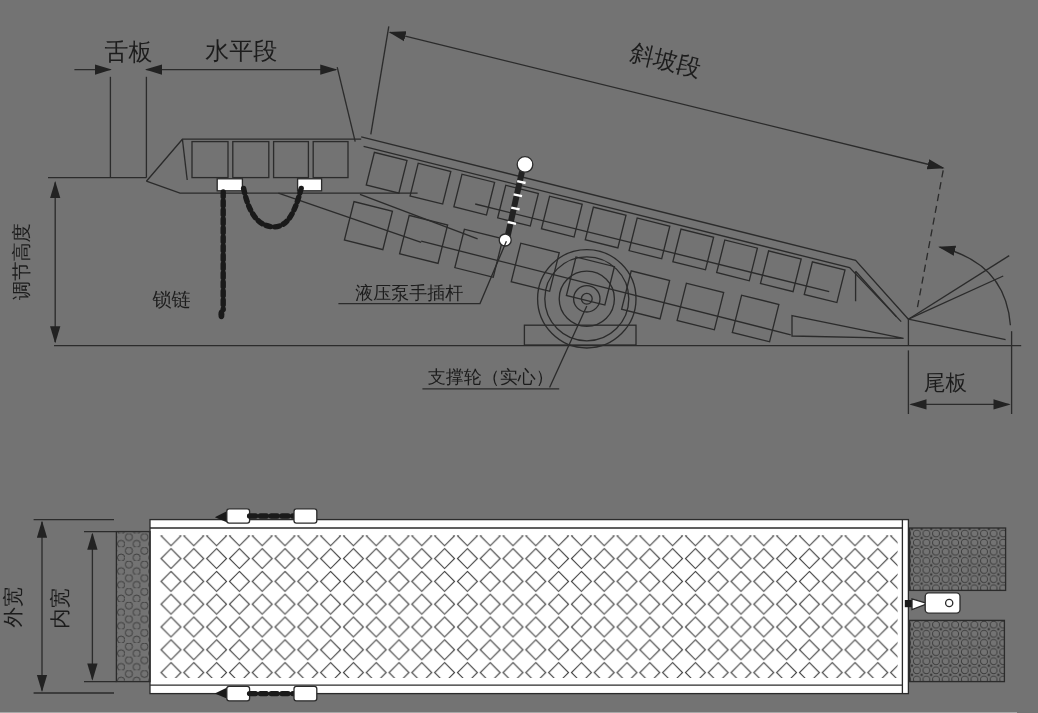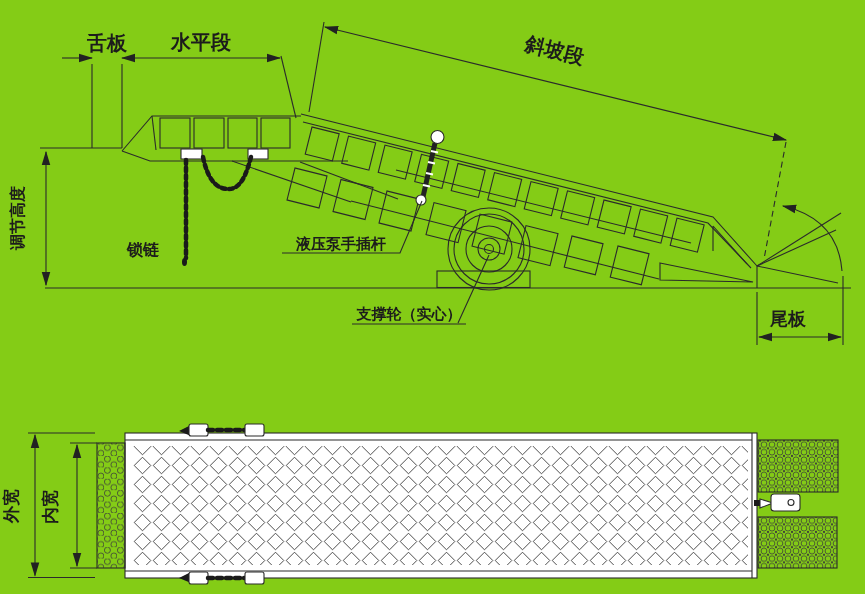--- a/index.html
+++ b/index.html
@@ -1,17 +1,17 @@
 <!DOCTYPE html>
 <html><head>
 <meta charset="utf-8">
 <style>
   html,body{margin:0;padding:0;background:#fff;}
-  .page{position:relative;width:865px;height:594px;background:#84cc16;overflow:hidden;
-        font-family:"Liberation Sans","DejaVu Sans",sans-serif;font-weight:bold;}
+  .page{position:relative;width:865px;height:594px;background:#737373;overflow:hidden;
+        font-family:"Liberation Sans","DejaVu Sans",sans-serif;}
   svg text{fill:#1c1c1c;}
   .lbl{font-family:"Liberation Sans","DejaVu Sans",sans-serif;}
 </style>
 </head>
 <body>
 
 <div class="page">
 <svg width="865" height="594" viewBox="0 0 865 594">
   <defs>
     <marker id="ae" viewBox="0 0 12 8" refX="11" refY="4" markerWidth="13" markerHeight="9" orient="auto">

